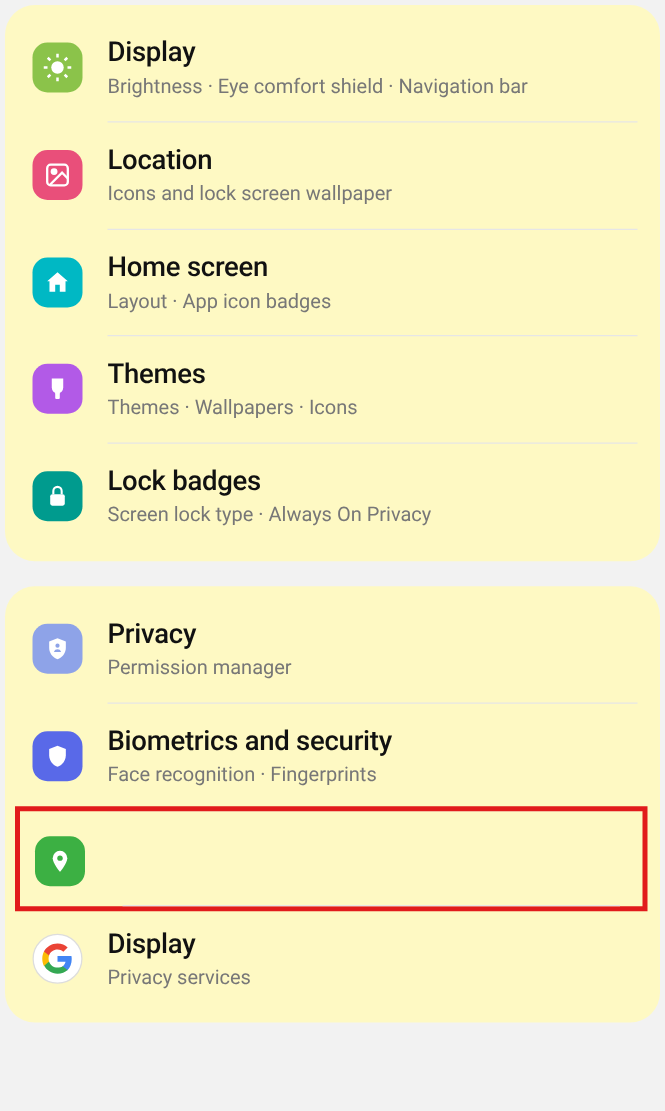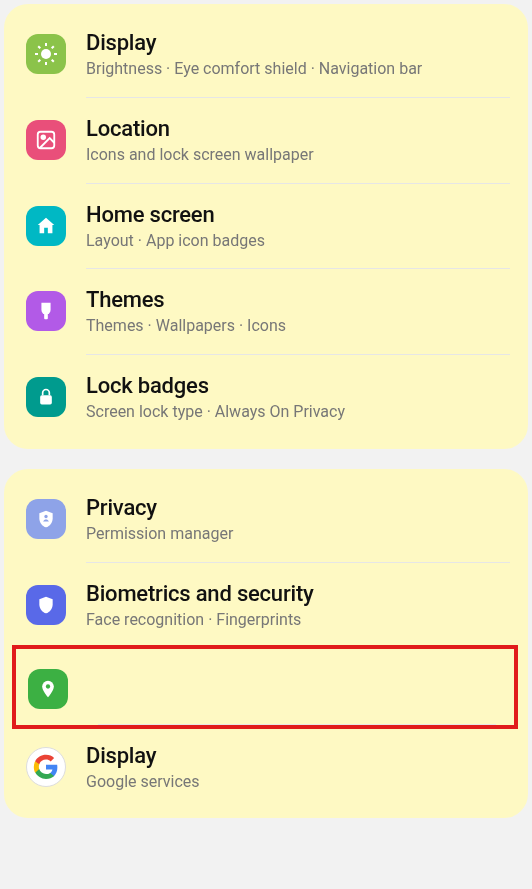--- a/index.html
+++ b/index.html
@@ -192,17 +192,17 @@
     <div class="google-circle">
       <svg width="26" height="26" viewBox="0 0 48 48">
           <path fill="#4285F4" d="M45 24.5c0-1.6-.15-3.1-.42-4.5H24v8.5h11.9c-.5 2.8-2.1 5.2-4.5 6.8v5.6h7.3C42.9 37 45 31.3 45 24.5z"></path>
           <path fill="#34A853" d="M24 46c6.1 0 11.2-2 14.9-5.5l-7.3-5.6c-2 1.4-4.6 2.2-7.6 2.2-5.8 0-10.8-3.9-12.5-9.2H4v5.8C7.7 41 15.3 46 24 46z"></path>
           <path fill="#FBBC05" d="M11.5 27.9c-.5-1.4-.7-2.9-.7-4.4s.3-3 .7-4.4v-5.8H4C2.4 16.5 1.5 20.1 1.5 24s.9 7.5 2.5 10.7l7.5-6.8z"></path>
           <path fill="#EA4335" d="M24 10.3c3.3 0 6.3 1.1 8.6 3.4l6.4-6.4C35.2 3.6 30.1 1.5 24 1.5 15.3 1.5 7.7 6.5 4 13.3l7.5 5.8c1.7-5.3 6.7-8.8 12.5-8.8z"></path>
         </svg>
     </div>
     <div class="txt">
       <div class="title">Display</div>
-      <div class="sub">Google services</div>
+      <div class="sub">Privacy services</div>
     </div>
   </div>
 
 </div>
 
 </body></html>

